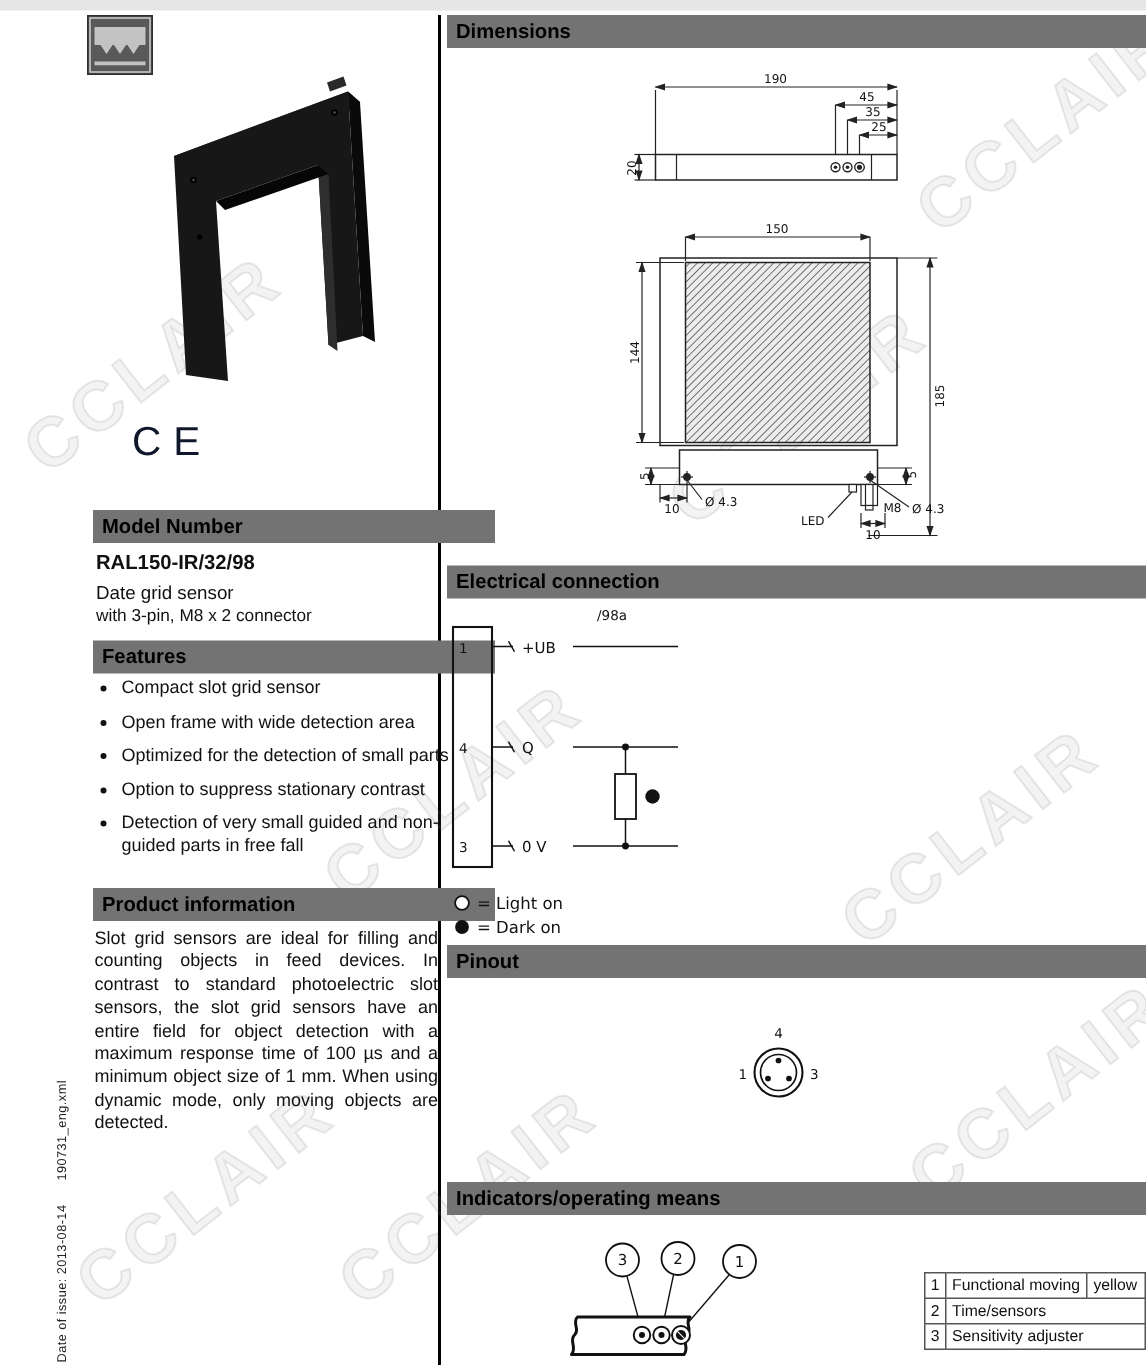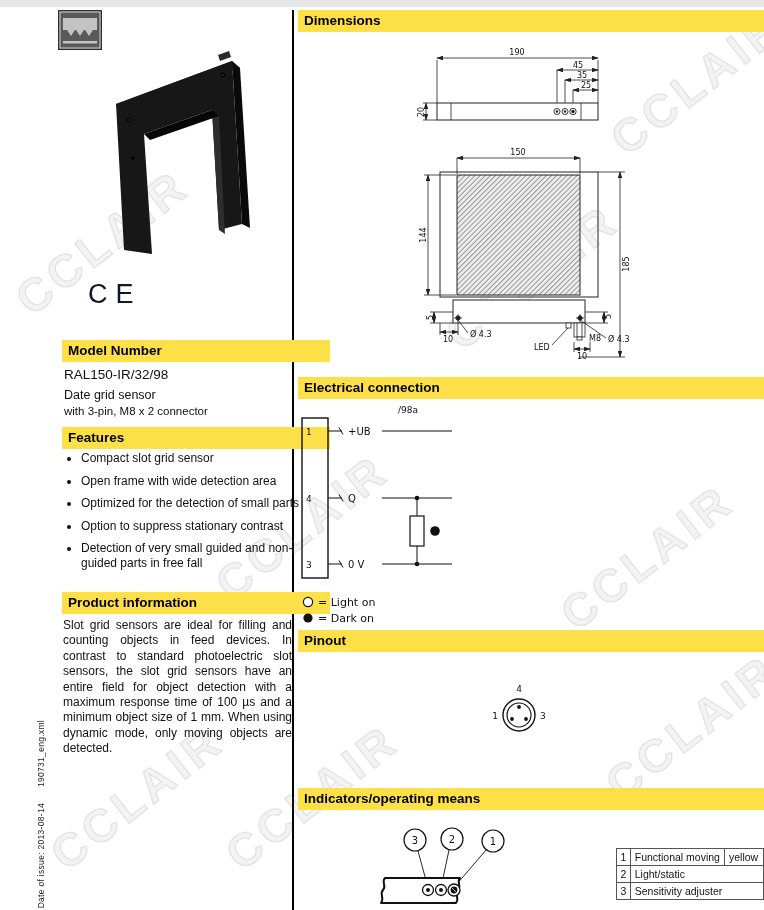--- a/index.html
+++ b/index.html
@@ -3,21 +3,21 @@
 <meta charset="utf-8">
 <style>
   html,body{margin:0;padding:0}
   body{
     width:764px;height:910px;position:relative;background:#fff;
     font-family:"Liberation Sans","DejaVu Sans",sans-serif;color:#111;overflow:hidden;
   }
   .topstrip{position:absolute;left:0;top:0;width:764px;height:7px;background:#e6e6e6}
   .divider{position:absolute;left:292px;top:10px;width:2px;height:900px;background:#000}
 
-  .hdr{position:absolute;background:#fde047;color:#000;font-weight:bold;font-size:13.5px;
+  .hdr{position:absolute;background:#737373;color:#000;font-weight:bold;font-size:13.5px;
        line-height:22px;height:22px;padding:0 6px;box-sizing:border-box;white-space:nowrap;overflow:hidden}
   .hdr.left{left:62px;width:268px}
   .hdr.right{left:298px;width:466px}
 
   .txt{position:absolute;white-space:nowrap}
   .wm{position:absolute;font-size:46px;font-weight:bold;letter-spacing:5px;
       color:rgba(140,140,140,0.10);-webkit-text-stroke:1.3px rgba(120,120,120,0.16);
       transform:rotate(-38deg);pointer-events:none;z-index:0}
 
   #features-list{position:absolute;left:64px;top:451px;width:227px;margin:0;padding:0 0 0 17px}
@@ -78,21 +78,21 @@
   <circle cx="37" cy="92" r="2.2" fill="#000"></circle>
   <circle cx="37" cy="92" r="0.8" fill="#555"></circle>
   <circle cx="131" cy="47" r="2.2" fill="#000"></circle>
   <circle cx="131" cy="47" r="0.8" fill="#555"></circle>
   <circle cx="41" cy="130" r="1.8" fill="#000"></circle>
 </svg>
 
 <div id="ce-mark" class="txt">CE</div>
 
 <div class="hdr left" style="top:340px">Model Number</div>
-<div class="txt" style="left:64px;top:367px;font-weight:normal;font-size:13.5px">RAL150-IR/32/98</div>
+<div class="txt" style="left:64px;top:367px;font-weight:bold;font-size:13.5px">RAL150-IR/32/98</div>
 <div class="txt" style="left:64px;top:388px;font-size:12.5px">Date grid sensor</div>
 <div class="txt" style="left:64px;top:405px;font-size:11.5px">with 3-pin, M8 x 2 connector</div>
 
 <div class="hdr left" style="top:427px">Features</div>
 <ul id="features-list">
   <li>Compact slot grid sensor</li>
   <li>Open frame with wide detection area</li>
   <li>Optimized for the detection of small parts</li>
   <li>Option to suppress stationary contrast</li>
   <li>Detection of very small guided and non-guided parts in free fall</li>
@@ -287,20 +287,20 @@
 
 <table class="indtable">
   <tbody>
       <tr>
     <td class="c1">1</td>
     <td class="c2">Functional moving</td>
     <td class="c3">yellow</td>
   </tr>
   <tr>
     <td class="c1">2</td>
-    <td class="c2" colspan="2">Light/static</td>
+    <td class="c2" colspan="2">Time/sensors</td>
   </tr>
   <tr>
     <td class="c1">3</td>
     <td class="c2" colspan="2">Sensitivity adjuster</td>
   </tr>
 </tbody>
   </table>
 
 </body></html>

